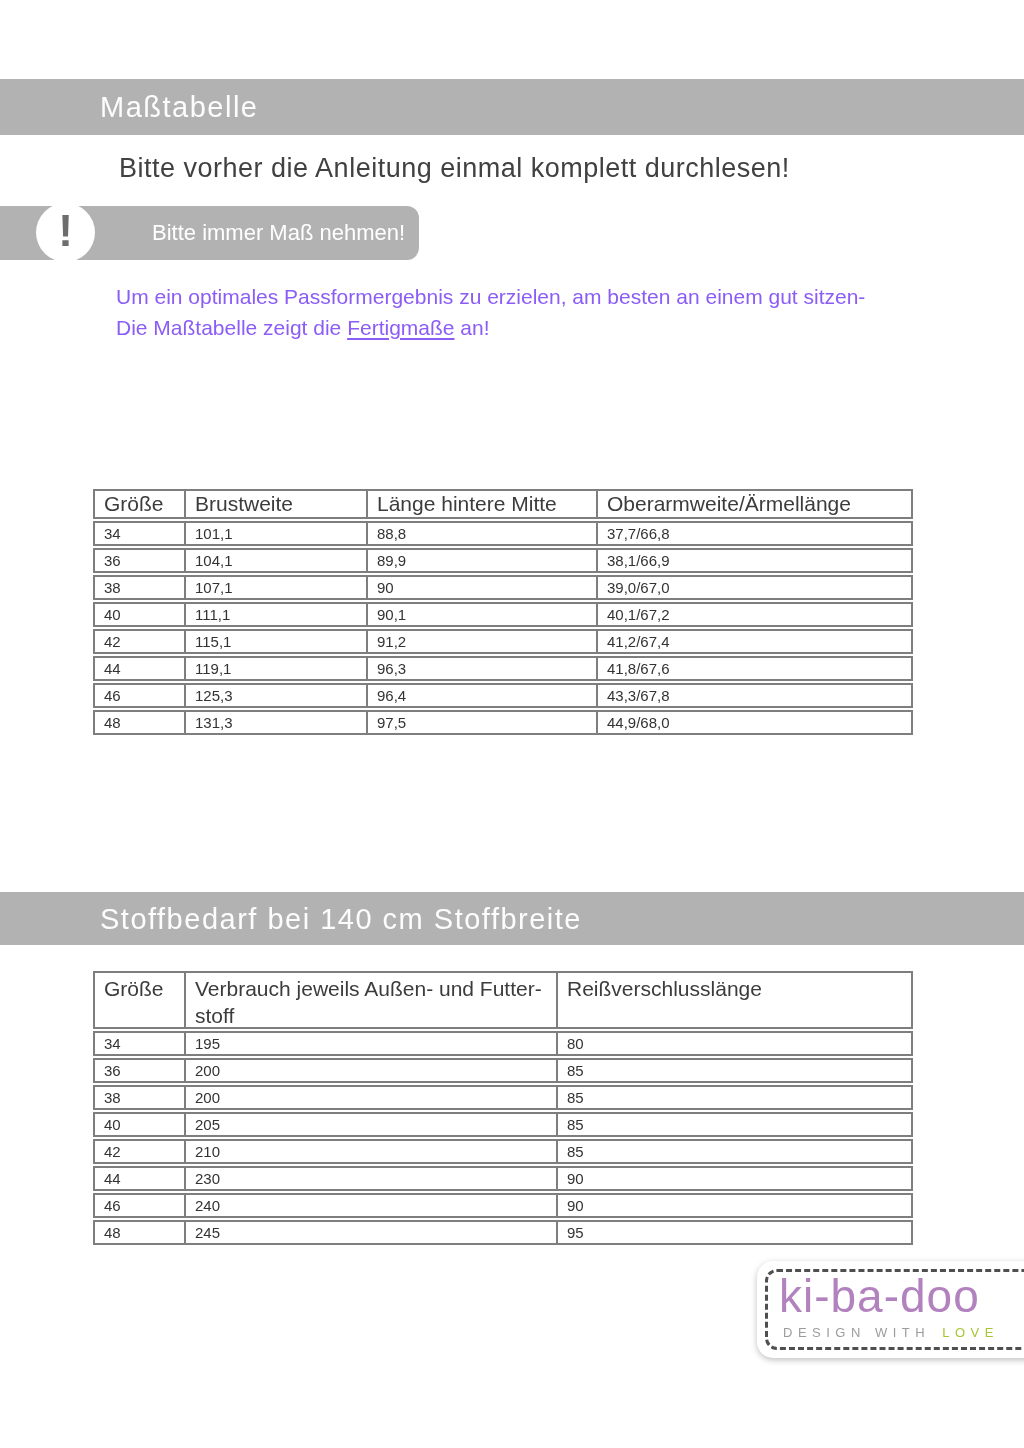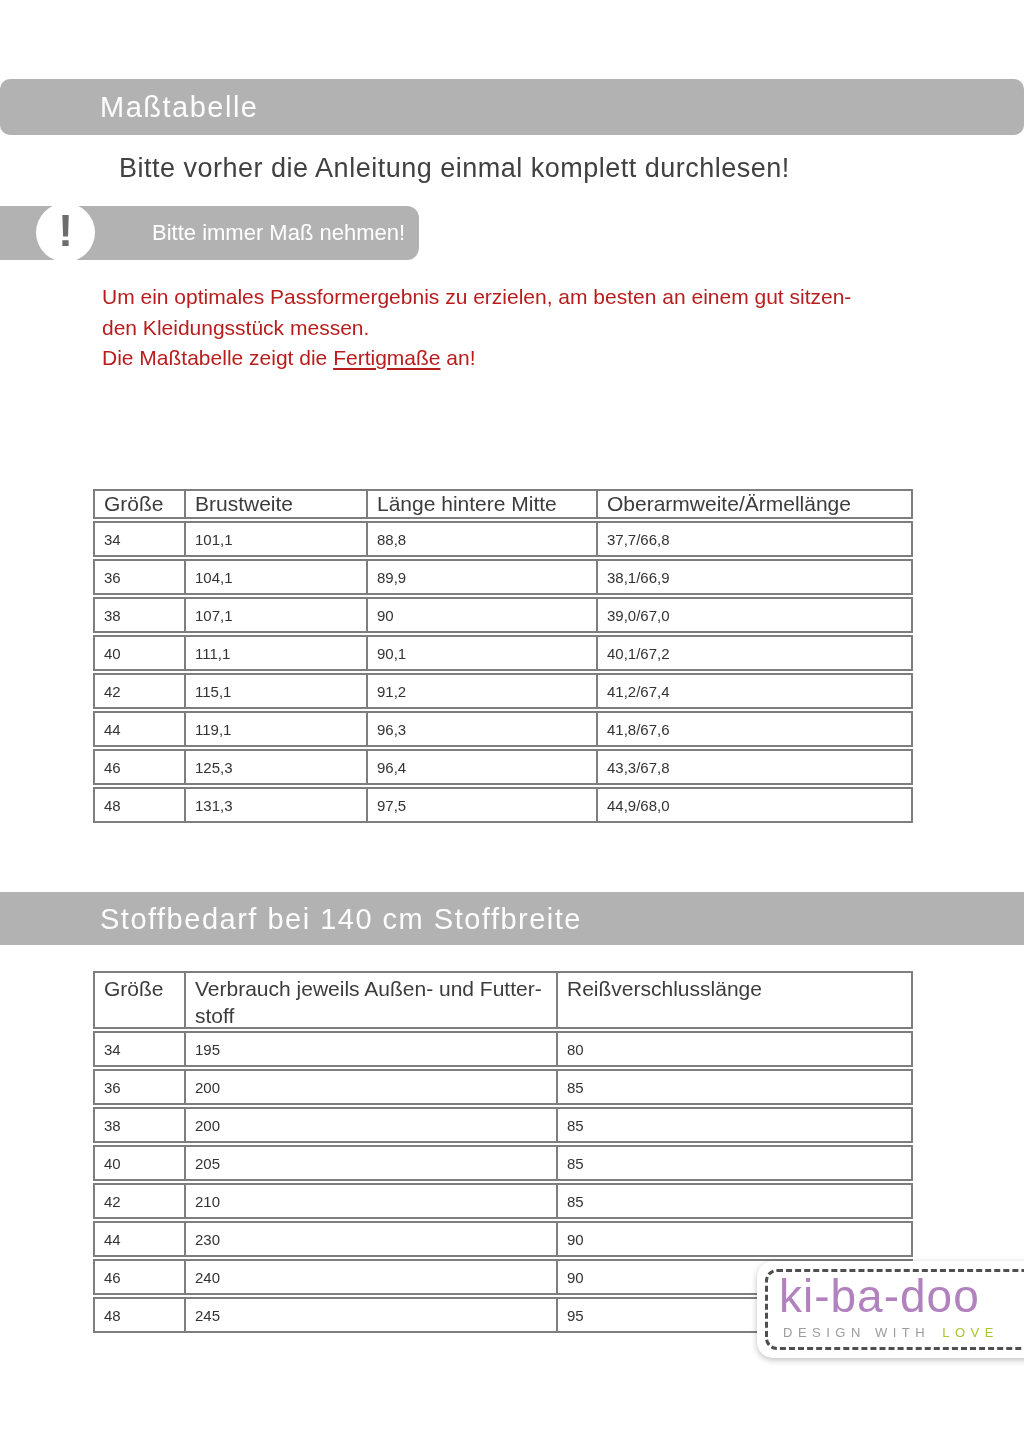--- a/index.html
+++ b/index.html
@@ -2,21 +2,21 @@
 <html><head>
 <meta charset="utf-8">
 <style>
   html,body{margin:0;padding:0;}
   body{
     width:1024px;height:1448px;background:#ffffff;overflow:hidden;position:relative;
     font-family:"Liberation Sans",sans-serif;color:#3a3a3a;
   }
   
   .bar{position:absolute;left:0;width:1024px;background:#b2b2b2;}
-  .bar1{top:79px;height:56px;border-radius:10px;}
+  .bar1{top:79px;height:56px;}
   .bar2{top:892px;height:53px;}
   .bar-label{
     position:absolute;left:100px;top:50%;transform:translateY(-50%);
     color:#fdfdfd;font-size:29px;font-weight:300;letter-spacing:1.5px;
   }
   
   .intro{
     position:absolute;left:119px;top:153px;
     font-size:27px;font-weight:300;color:#414141;letter-spacing:.5px;
   }
@@ -32,31 +32,31 @@
   .badge-circle{
     position:absolute;left:36px;top:203px;width:59px;height:59px;
     background:#ffffff;border-radius:50%;
     display:flex;align-items:center;justify-content:center;
   }
   .badge-circle .excl{
     color:#6d6d6d;font-size:44px;font-weight:bold;line-height:1;margin-top:-3px;
   }
   
   .para{
-    position:absolute;left:102px;top:282px;width:820px;
-    font-size:21px;line-height:30.6px;color:#b91c1c;
+    position:absolute;left:116px;top:282px;width:820px;
+    font-size:21px;line-height:30.6px;color:#8b5cf6;
   }
   .para .u{text-decoration:underline;text-underline-offset:3px;}
   
   .dtable{position:absolute;left:93px;width:820px;}
   .t1{top:489px;}
   .t2{top:971px;}
   .trow{
     display:flex;box-sizing:border-box;background:#fff;
-    border:2px solid #7e7e7e;margin-bottom:2px;height:36px;
+    border:2px solid #7e7e7e;margin-bottom:2px;height:25px;
   }
   .thead{height:30px;}
   .t2 .thead{height:58px;}
   .tcell{
     box-sizing:border-box;border-right:2px solid #7e7e7e;
     padding-left:9px;display:flex;align-items:center;
     font-size:15px;color:#333;overflow:hidden;
   }
   .tcell:last-child{border-right:none;flex:1 1 auto;border-radius:7px;}
   .thead .tcell{font-size:21px;font-weight:300;color:#3c3c3c;}
@@ -96,21 +96,20 @@
 
 <div class="badge">
   <span class="badge-label">Bitte immer Maß nehmen!</span>
 </div>
 <div class="badge-circle">
   <span class="excl">!</span>
 </div>
 
 <div class="para">
   <div>Um ein optimales Passformergebnis zu erzielen, am besten an einem gut sitzen-</div>
-  <div>den Kleidungsstück messen.</div>
   <div><span>Die Maßtabelle zeigt die </span><span class="u">Fertigmaße</span><span> an!</span></div>
 </div>
 
 <div class="dtable t1">
   <div class="trow thead">
     <div class="tcell c1">Größe</div>
     <div class="tcell c2">Brustweite</div>
     <div class="tcell c3">Länge hintere Mitte</div>
     <div class="tcell c4">Oberarmweite/Ärmellänge</div>
   </div>

